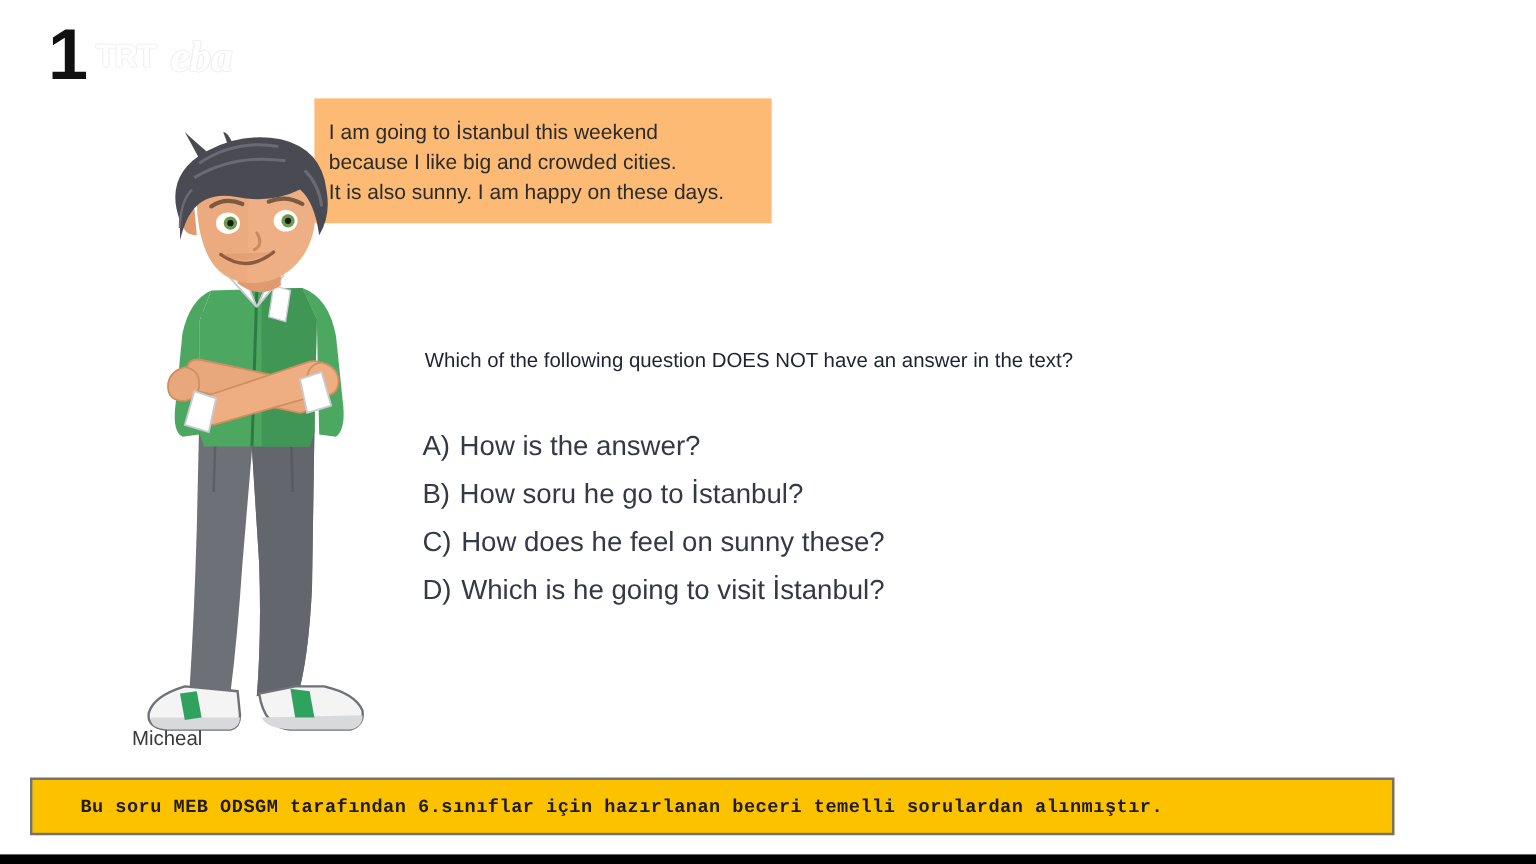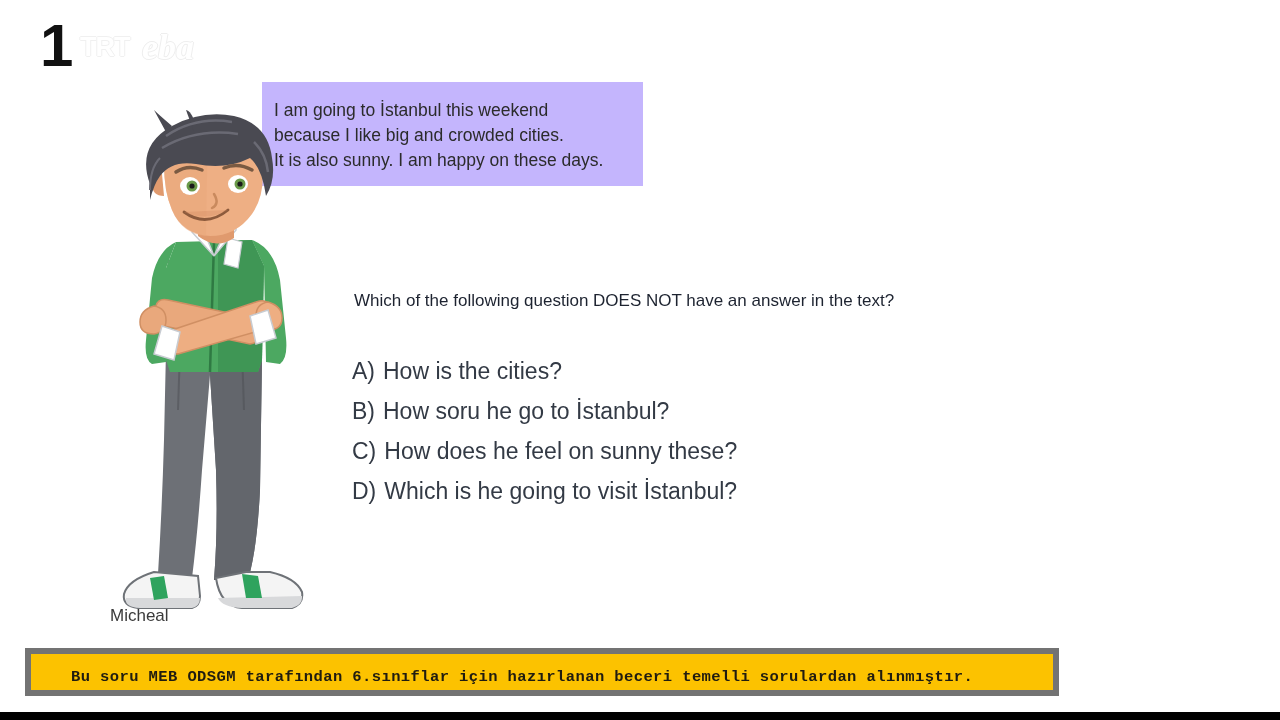--- a/index.html
+++ b/index.html
@@ -71,21 +71,21 @@
        0 1px 0 #eeeeee, 0 -1px 0 #eeeeee;
   }
 
   
   .bubble {
     position: absolute;
     left: 262px;
     top: 82px;
     width: 381px;
     height: 104px;
-    background: #c4b5fd;
+    background: #fdba74;
   }
   .bubble-text {
     position: absolute;
     left: 12px;
     top: 16px;
     width: 360px;
     font-family: "Liberation Sans", sans-serif;
     font-size: 17.5px;
     line-height: 25px;
     color: #2b2b2b;
@@ -147,24 +147,24 @@
   }
   .option-letter {
     margin-right: 8px;
   }
 
   
   .banner {
     position: absolute;
     left: 25px;
     top: 648px;
-    width: 1034px;
+    width: 1137px;
     height: 48px;
     background: #fcc200;
-    border: 6px solid #737373;
+    border: 2px solid #737373;
     box-sizing: border-box;
   }
   .banner-text {
     position: absolute;
     left: 40px;
     top: 14px;
     font-family: "Liberation Mono", monospace;
     font-size: 15.5px;
     font-weight: bold;
     color: #201c10;
@@ -295,21 +295,21 @@
     </svg>
   </div>
 
   <div class="char-name">Micheal</div>
 
   <div class="question-heading">Which of the following question DOES NOT have an answer in the text?</div>
 
   <div class="options">
     <div class="option-row">
       <span class="option-letter">A)</span>
-      <span>How is the cities?</span>
+      <span>How is the answer?</span>
     </div>
     <div class="option-row">
       <span class="option-letter">B)</span>
       <span>How soru he go to İstanbul?</span>
     </div>
     <div class="option-row">
       <span class="option-letter">C)</span>
       <span>How does he feel on sunny these?</span>
     </div>
     <div class="option-row">

